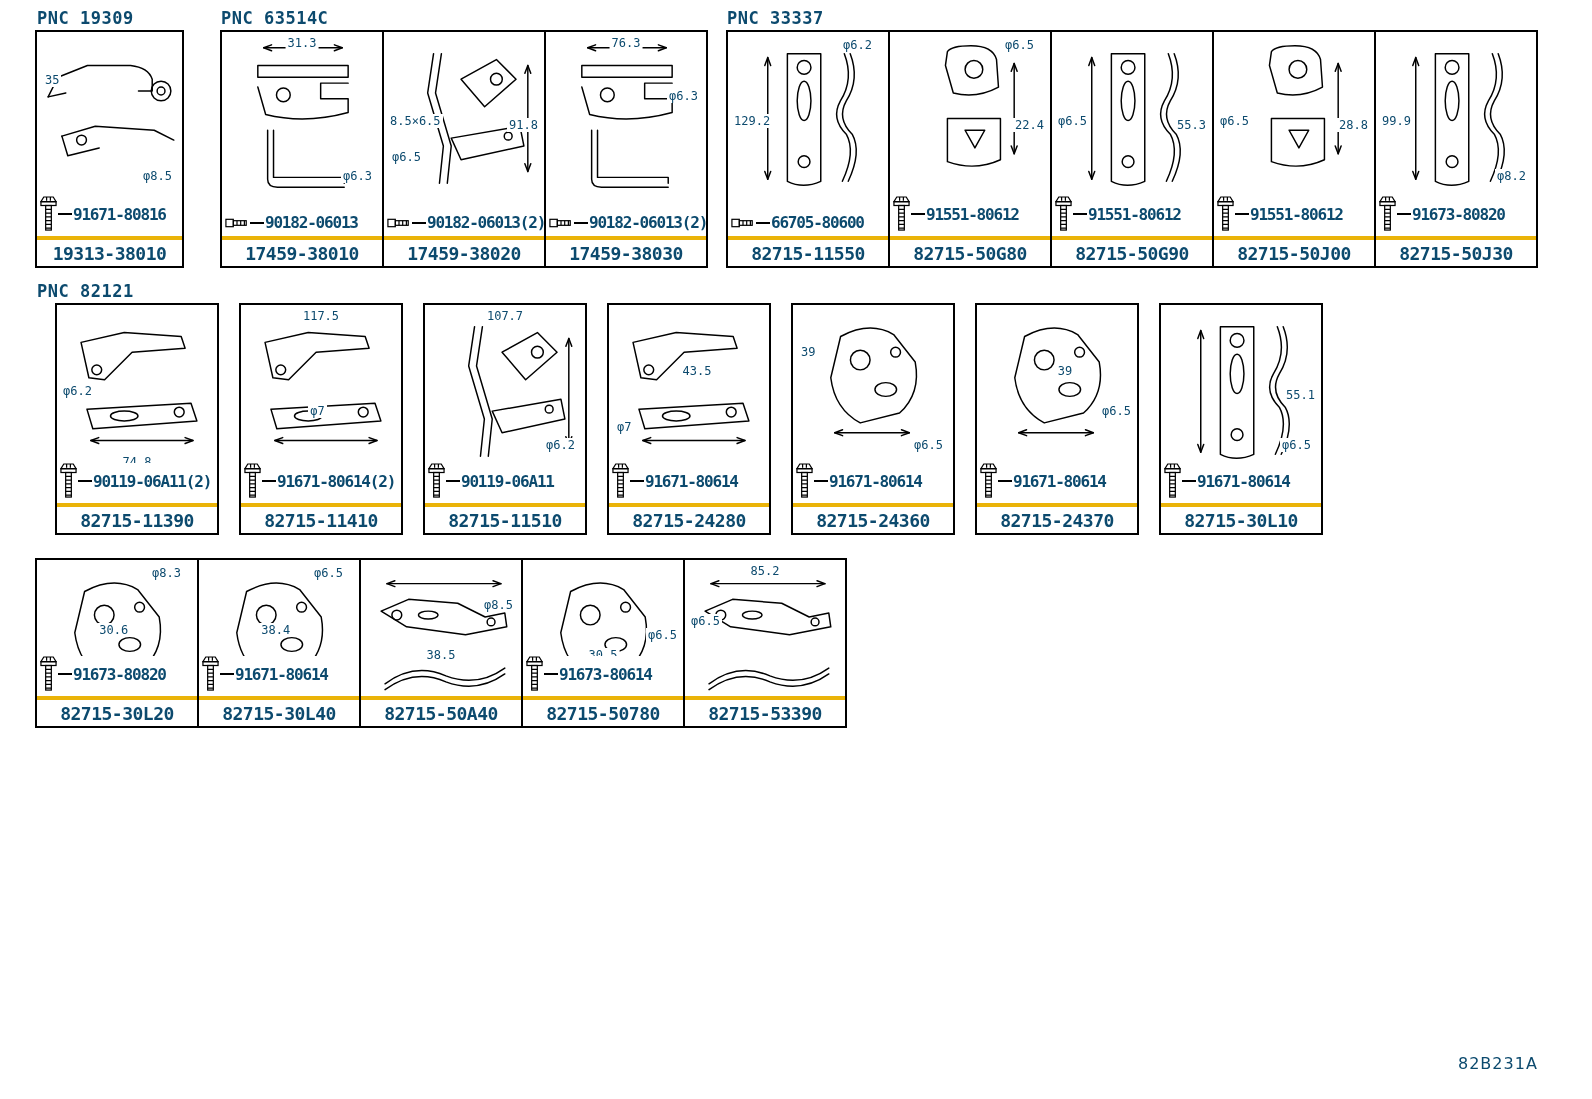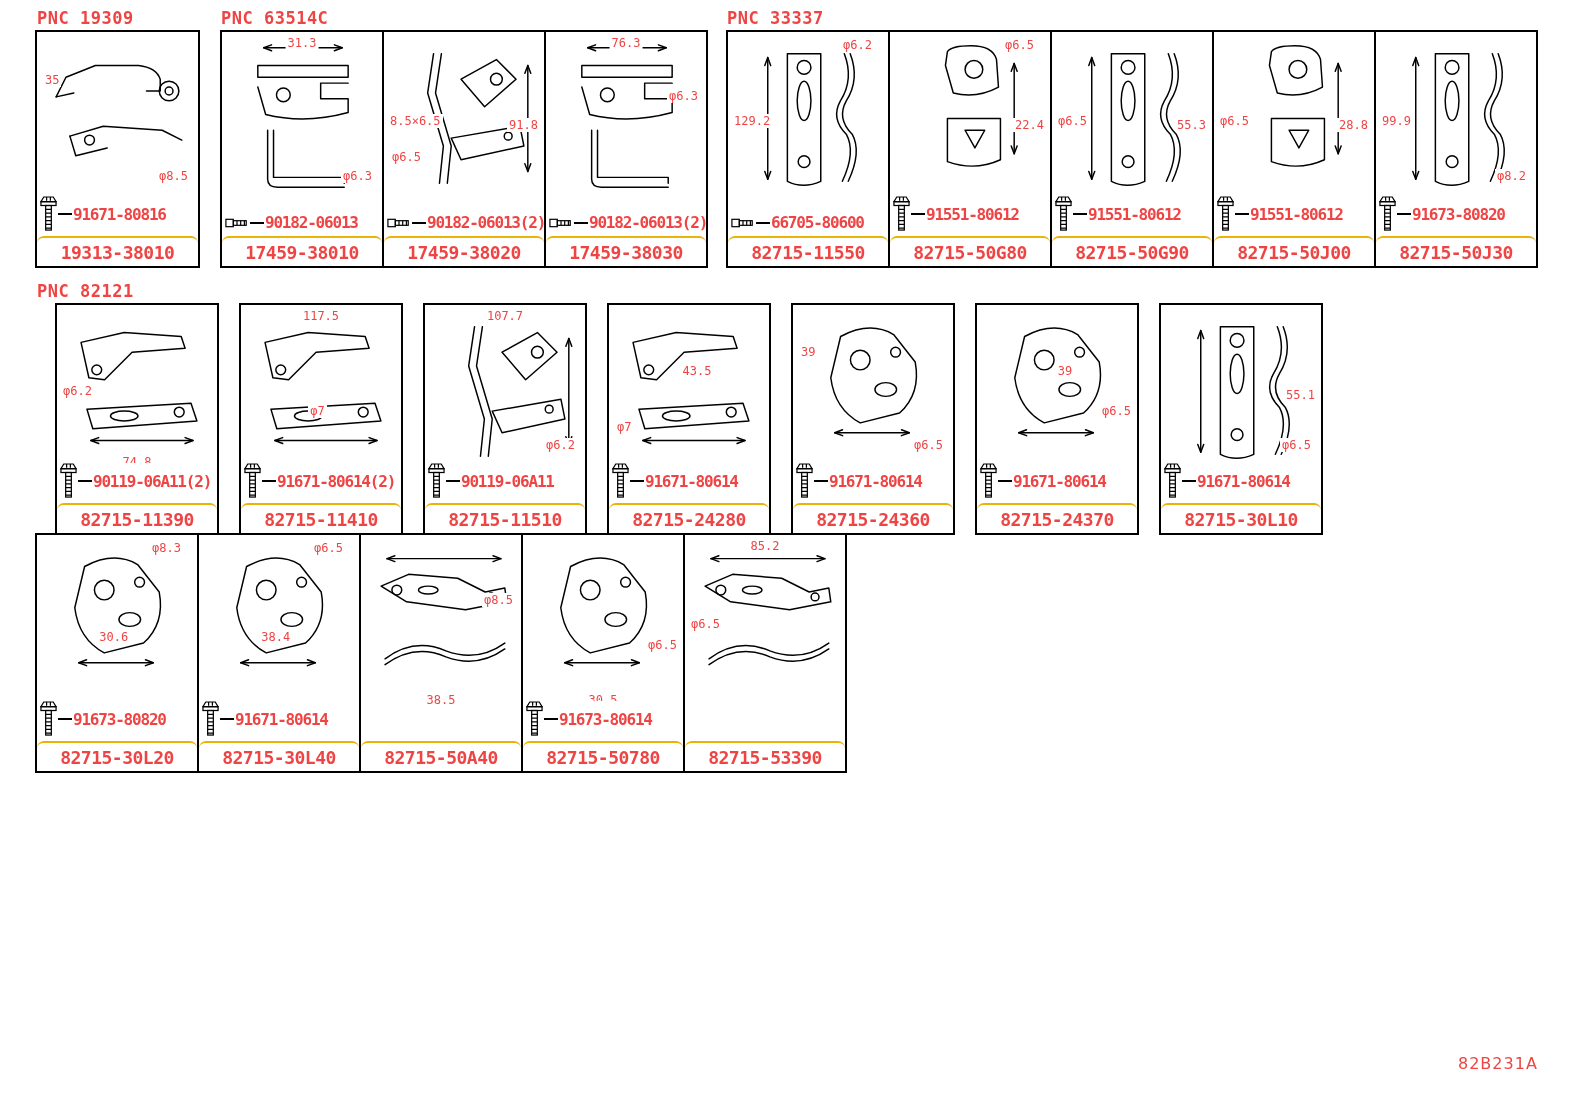--- a/index.html
+++ b/index.html
@@ -1,21 +1,21 @@
 <!DOCTYPE html>
 <html><head>
 <meta charset="utf-8">
 <style>
   * { box-sizing: border-box; margin: 0; padding: 0; }
   html,body { background:#fff; }
   .sheet {
     position: relative;
     width: 1592px; height: 1099px;
     background: #fff;
-    color: #ef4444;
+    color: #0c4a6e;
     font-family: "DejaVu Sans", sans-serif;
     overflow: hidden;
     text-decoration: underline;
   }
   .pnc-label {
     position: absolute;
     font: 700 17px "DejaVu Sans Mono", monospace;
     letter-spacing: 0.5px;
     white-space: nowrap;
   }
@@ -31,24 +31,24 @@
   .r2  { left: 35px;  top: 303px; }
   .r3  { left: 35px;  top: 533px; }
 
   .cell {
     width: 164px;
     border: 2px solid #000;
     background: #fff;
     display: flex; flex-direction: column;
   }
   .cell + .cell { margin-left: -2px; }
-  .r1a .cell { width: 165px; }
+  .r1a .cell { width: 149px; }
   .r1a .cell, .r1b .cell, .r1c .cell { height: 238px; }
   .r2 .cell { height: 232px; margin-left: 20px; }
-  .r3 .cell { height: 240px; }
+  .r3 .cell { height: 170px; margin-top: 25px; }
 
   .drawing { position: relative; flex: 1; overflow: hidden; }
   .drawing svg.art {
     position: absolute; left: 50%; top: 4px;
     transform: translateX(-50%);
   }
   svg.art * { fill: none; stroke: #000; stroke-width: 1.5; stroke-linejoin: round; stroke-linecap: round; }
 
   .dim {
     position: absolute;
@@ -80,25 +80,24 @@
   .fi * { fill: none; stroke: #000; stroke-width: 1.3; }
   .lead { width: 14px; height: 2px; background: #000; margin: 0 1px; }
   .fnum {
     font: 700 16px "DejaVu Sans Mono", monospace;
     letter-spacing: -1.2px;
     white-space: nowrap;
   }
 
   .pn-band {
     height: 30px;
-    border-top: 2px solid #eab308;
+    border-top: 4px solid #eab308;
     display: flex; align-items: center; justify-content: center;
     font: 700 18px "DejaVu Sans Mono", monospace;
     letter-spacing: -0.5px;
-    border-radius: 7px;
   }
 
   .page-code {
     position: absolute;
     left: 1458px; top: 1054px;
     font: 16px "DejaVu Sans", sans-serif;
     letter-spacing: 1px;
   }
 </style>
 </head>

